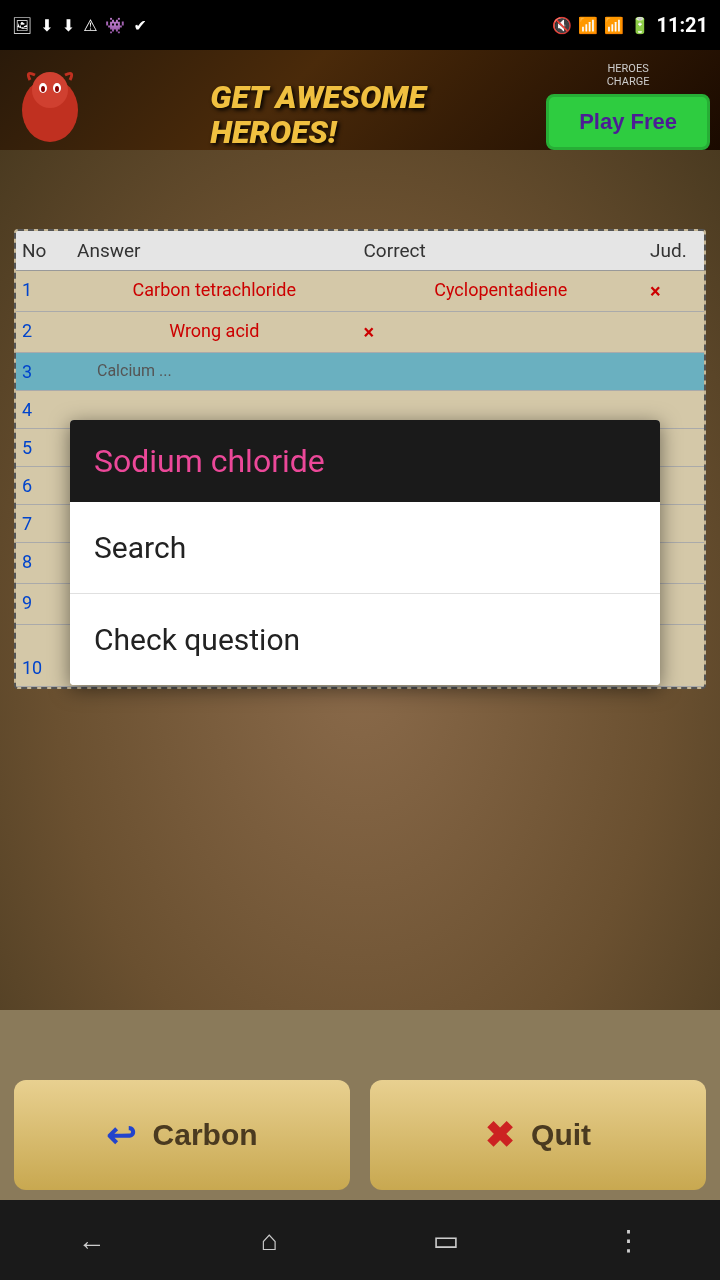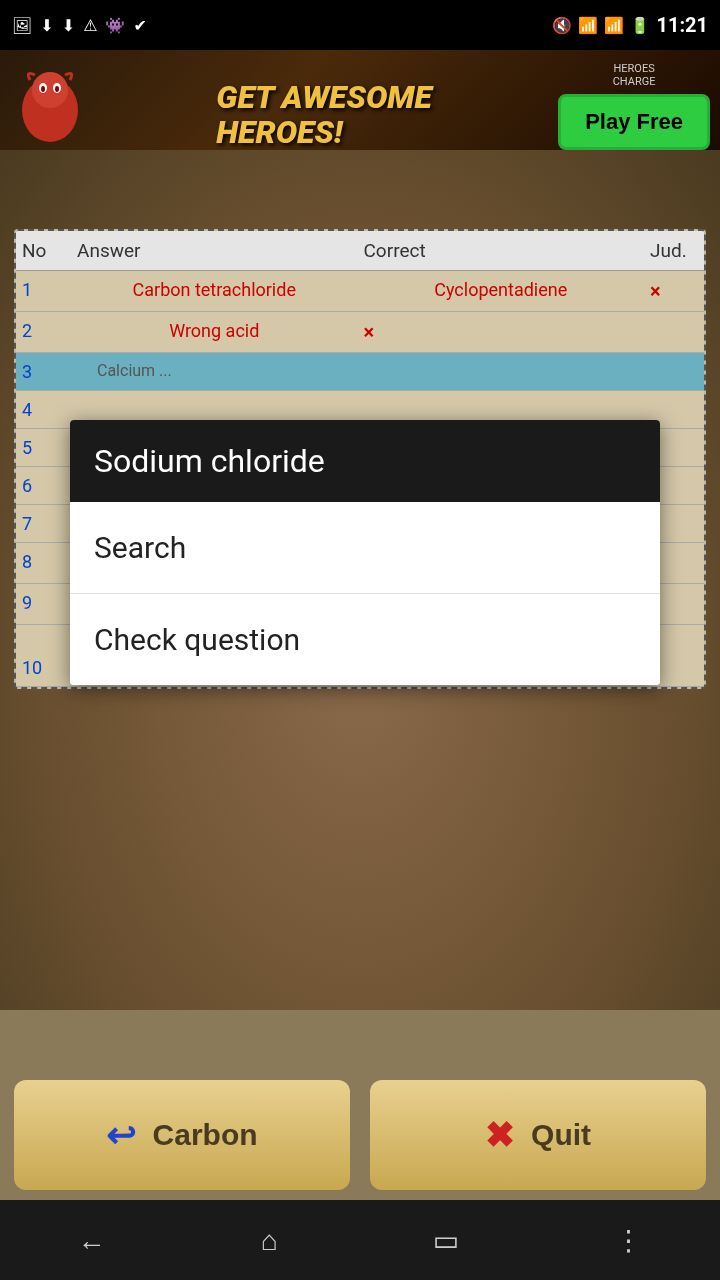--- a/index.html
+++ b/index.html
@@ -62,24 +62,24 @@
       font-style: italic;
       line-height: 1.1;
     }
     .ad-logo {
       font-size: 11px;
       color: #ccc;
       text-align: center;
     }
     .play-free-btn {
       background: #2ecc40;
-      color: #000000;
+      color: #4c1d95;
       font-size: 22px;
       font-weight: bold;
-      padding: 12px 24px;
+      padding: 12px 30px;
       border-radius: 8px;
       border: 3px solid #27ae36;
       cursor: pointer;
       white-space: nowrap;
     }
     .ad-devil {
       width: 80px;
       height: 90px;
       position: relative;
     }
@@ -164,21 +164,21 @@
       left: 70px;
       width: 590px;
       background: #fff;
       border-radius: 4px;
       overflow: hidden;
       z-index: 50;
       box-shadow: 0 4px 20px rgba(0,0,0,0.5);
     }
     .menu-title {
       background: #1a1a1a;
-      color: #ffffff;
+      color: #ec4899;
       font-size: 32px;
       font-weight: normal;
       padding: 22px 24px;
     }
     .menu-item {
       padding: 28px 24px;
       font-size: 30px;
       color: #222;
       border-bottom: 1px solid #e0e0e0;
       cursor: pointer;

